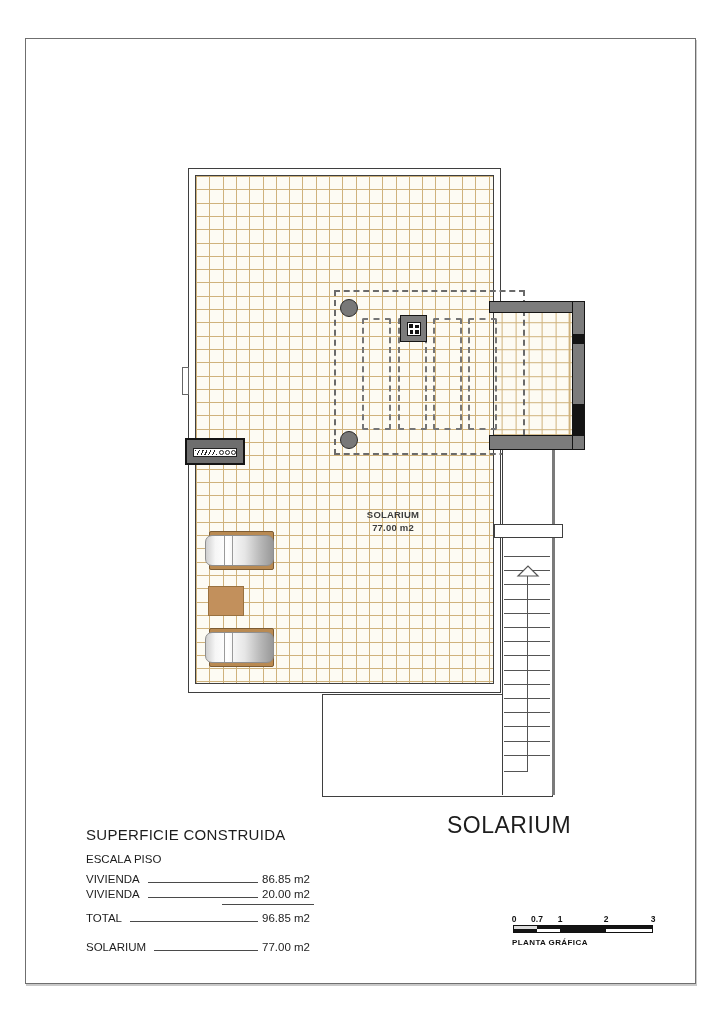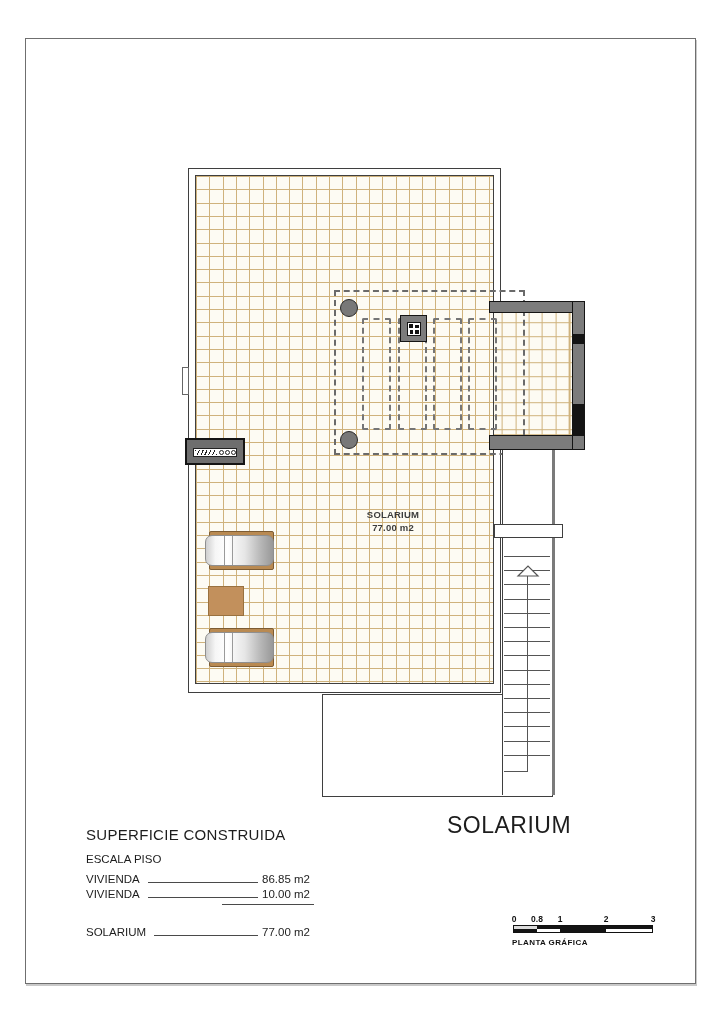--- a/index.html
+++ b/index.html
@@ -170,34 +170,39 @@
   <div class="at-sub">ESCALA PISO</div>
 
   <div class="at-row">
     <span>VIVIENDA</span>
     <span class="at-leader"></span>
     <span class="at-value">86.85 m2</span>
   </div>
   <div class="at-row">
     <span>VIVIENDA</span>
     <span class="at-leader"></span>
-    <span class="at-value">10.00 m2</span>
+    <span class="at-value">20.00 m2</span>
   </div>
   <div class="at-sep"></div>
+  <div class="at-row">
+    <span>TOTAL</span>
+    <span class="at-leader"></span>
+    <span class="at-value">96.85 m2</span>
+  </div>
   <div class="at-gap"></div>
   <div class="at-row">
     <span>SOLARIUM</span>
     <span class="at-leader"></span>
     <span class="at-value">77.00 m2</span>
   </div>
 </div>
 
 <div class="abs scale-group">
   <span class="tick" style="left:5px;">0</span>
-  <span class="tick" style="left:28px;">0.8</span>
+  <span class="tick" style="left:28px;">0.7</span>
   <span class="tick" style="left:51px;">1</span>
   <span class="tick" style="left:97px;">2</span>
   <span class="tick" style="left:144px;">3</span>
   <div class="scale-bar">
     <div class="sb-row">
       <div class="sb-seg" style="width:23.3px; background:#dcdcdc;"></div>
       <div class="sb-seg" style="width:23.3px; background:#141414;"></div>
       <div class="sb-seg" style="width:46.7px; background:#141414;"></div>
       <div class="sb-seg" style="width:46.7px; background:#141414;"></div>
     </div>

